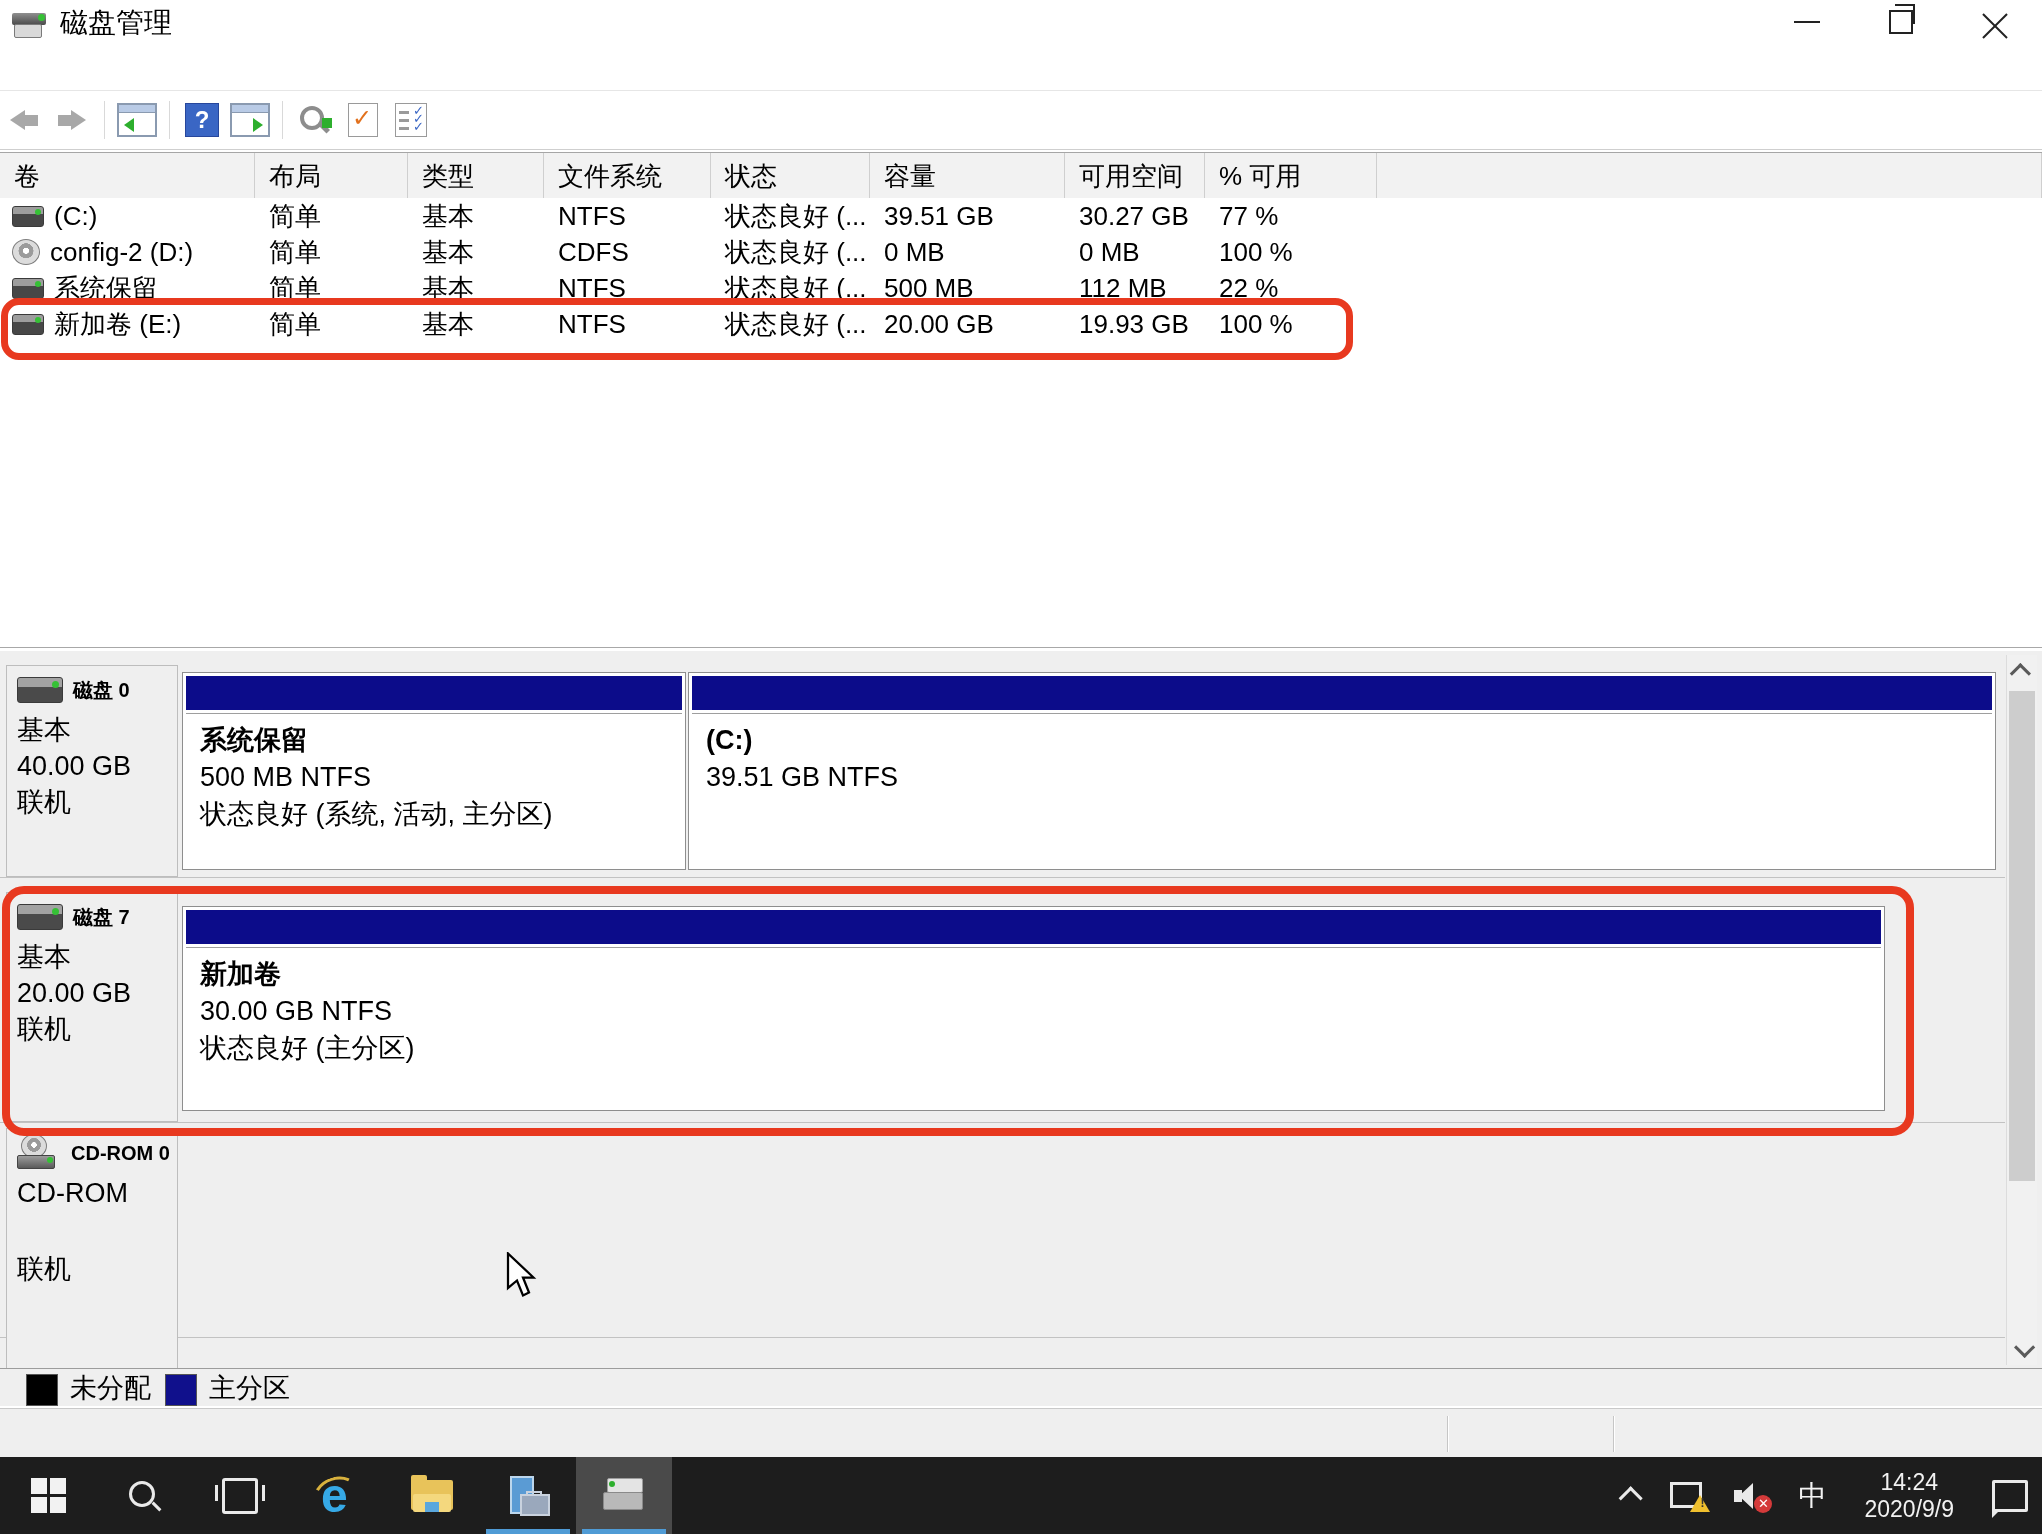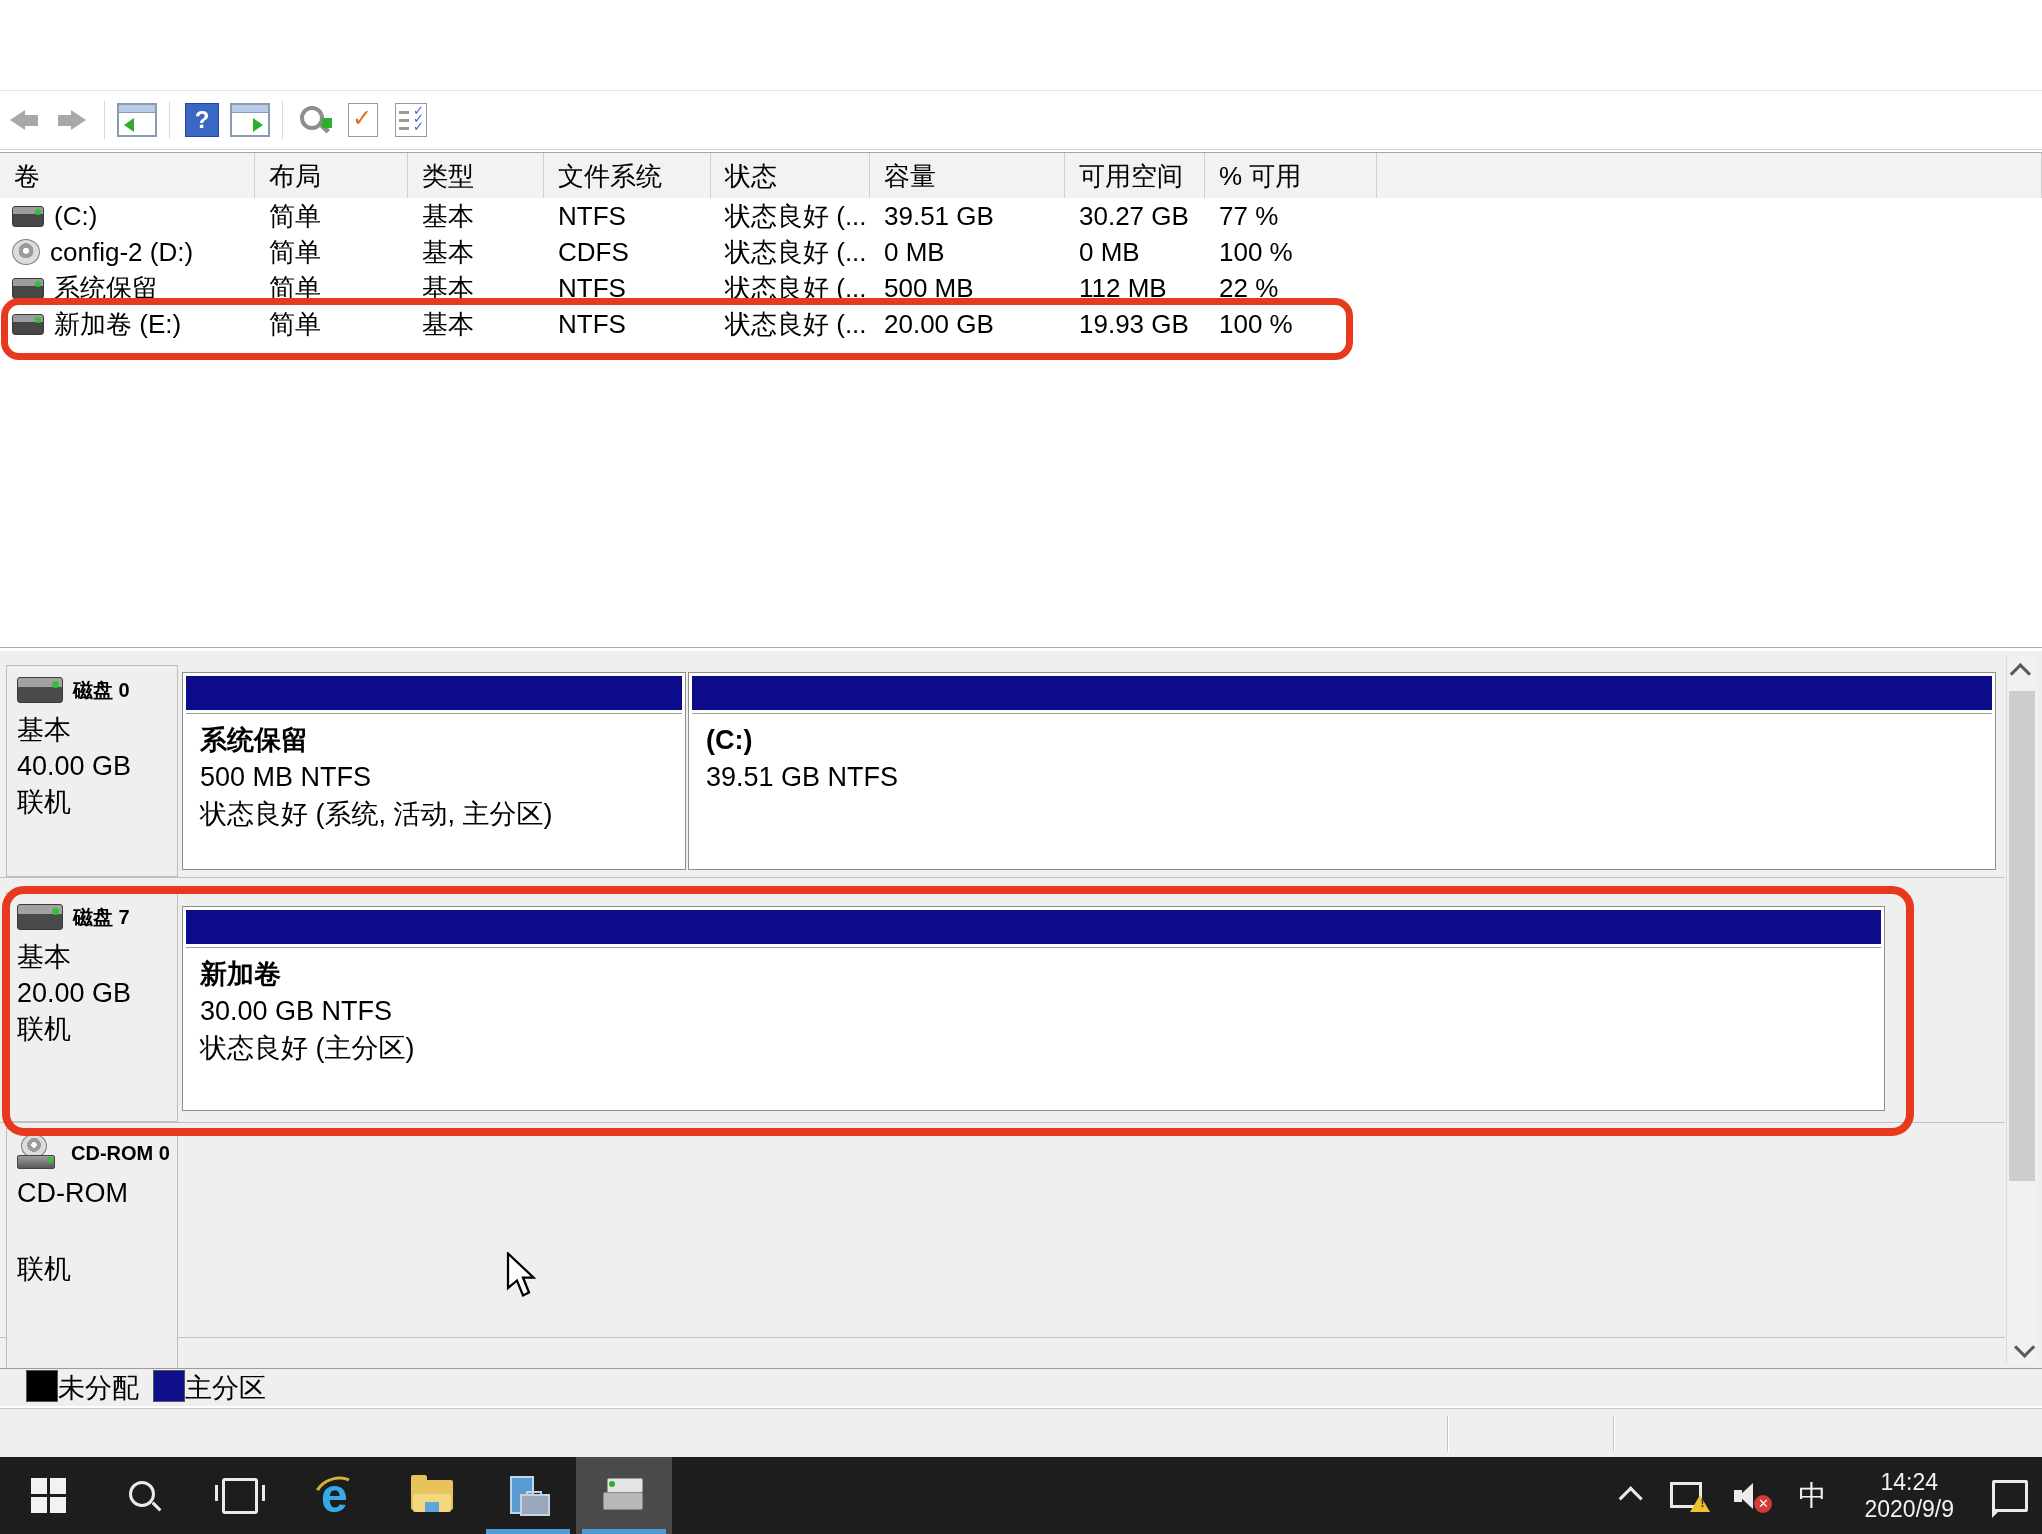--- a/index.html
+++ b/index.html
@@ -99,21 +99,21 @@
   .vs-arrow{position:absolute;left:0;width:30px;height:32px;display:flex;align-items:center;justify-content:center;}
   .vs-up{top:0;}
   .vs-down{bottom:0;}
   .chev{width:12px;height:12px;border-left:3px solid #5a5a5a;border-top:3px solid #5a5a5a;}
   .chev-up{transform:rotate(45deg) translateY(3px);}
   .chev-down{transform:rotate(225deg) translateY(3px);}
   .vs-thumb{position:absolute;left:2px;top:36px;width:26px;height:490px;background:#cdcdcd;}
 
   
   .legendbar{position:absolute;left:0;top:1368px;width:2042px;height:38px;background:#efefef;border-top:1px solid #9c9c9c;display:flex;align-items:center;padding-left:26px;box-sizing:border-box;font-size:27px;gap:14px;}
-  .legend-item{display:flex;align-items:flex-start;}
+  .legend-item{display:flex;align-items:flex-end;gap:12px;}
   .swatch{width:30px;height:30px;border:1px solid #555;}
   .swatch-unalloc{background:#000000;}
   .swatch-primary{background:#10108c;}
   .statusbar{position:absolute;left:0;top:1406px;width:2042px;height:51px;background:#efefef;border-top:2px solid #ffffff;box-shadow:inset 0 1px 0 #c9c9c9;}
   .sb-div{position:absolute;top:8px;width:1px;height:36px;background:#c6c6c6;box-shadow:1px 0 0 #ffffff;}
 
   
   .taskbar{position:absolute;left:0;top:1457px;width:2042px;height:77px;background:#1d1d1d;display:flex;align-items:stretch;}
   .tkb{position:relative;width:96px;display:flex;align-items:center;justify-content:center;}
   .tkb.active{background:#4a4a4a;}
@@ -160,20 +160,39 @@
   .acico::after{content:"";position:absolute;left:-3px;bottom:-9px;width:0;height:0;border-top:9px solid #eaeaea;border-right:9px solid transparent;}
 
   
   .cursor{position:absolute;left:505px;top:1252px;pointer-events:none;}
 </style>
 </head>
 <body>
 
 <div class="screen">
 
+  <div class="titlebar">
+    <div class="app-icon">
+      <div class="slab"></div>
+        <div class="base"></div>
+        <div class="dot"></div>
+    </div>
+    <div class="title-text">磁盘管理</div>
+    <div class="win-controls">
+      <div class="wc">
+          <div class="min-glyph"></div>
+        </div>
+      <div class="wc">
+          <div class="restore-glyph"></div>
+        </div>
+      <div class="wc">
+          <div class="close-glyph"></div>
+        </div>
+    </div>
+  </div>
 
 
   <div class="toolbar">
     <div class="tb-btn">
         <div class="arrow">
           <div class="tri-l"></div>
           <div class="tail"></div>
         </div>
       </div>
     <div class="tb-btn">

